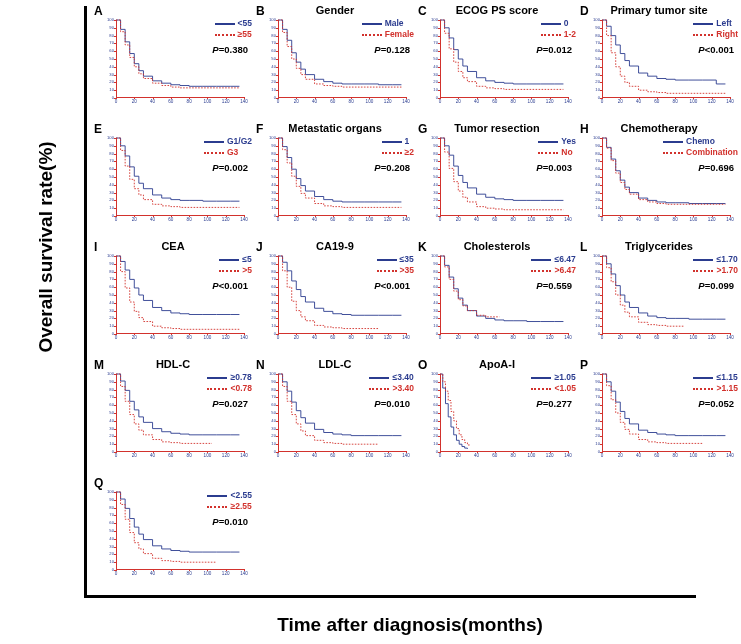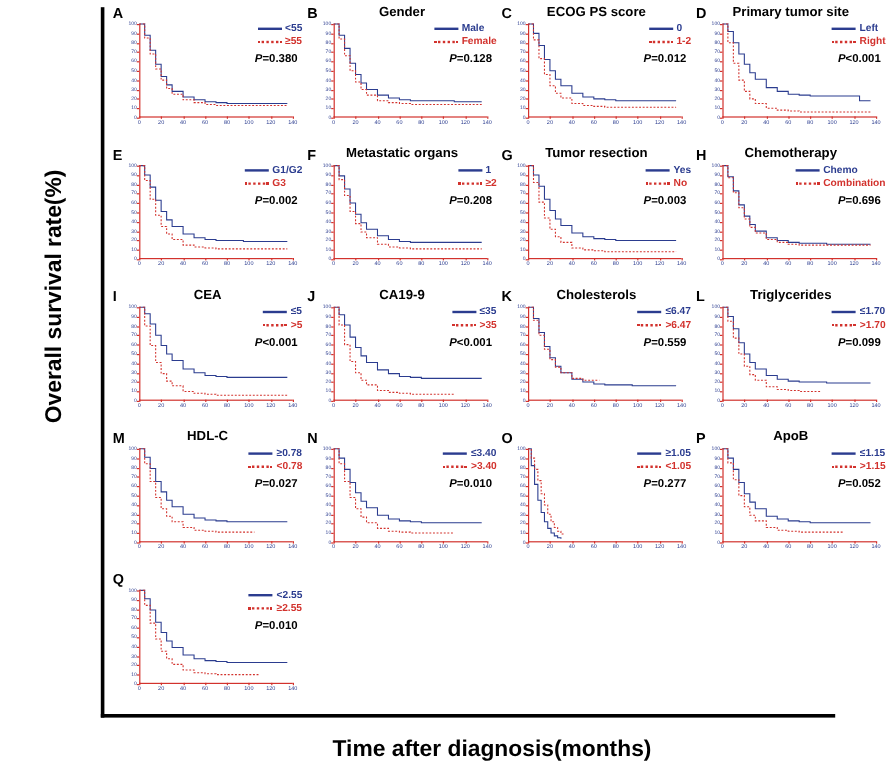--- a/index.html
+++ b/index.html
@@ -856,20 +856,21 @@
             </div>
             <div class="lg-row">
               <span class="lg-line dash"></span>
               <span class="lg-txt red">&lt;0.78</span>
             </div>
           </div>
           <div class="pval">P<span class="nonital">=0.027</span></div>
         </div>
         <div class="cell">
           <div class="panel-letter">N</div>
+          <div class="panel-title">LDL-C</div>
           <div class="plotbox">
             <div class="axis-y"></div>
             <div class="axis-x"></div>
             <div class="ytick" style="top: 76px;">0</div>
             <div class="tickmark-y" style="top: 78px;"></div>
             <div class="ytick" style="top: 68.2px;">10</div>
             <div class="tickmark-y" style="top: 70.2px;"></div>
             <div class="ytick" style="top: 60.4px;">20</div>
             <div class="tickmark-y" style="top: 62.4px;"></div>
             <div class="ytick" style="top: 52.6px;">30</div>
@@ -916,20 +917,21 @@
             </div>
             <div class="lg-row">
               <span class="lg-line dash"></span>
               <span class="lg-txt red">&gt;3.40</span>
             </div>
           </div>
           <div class="pval">P<span class="nonital">=0.010</span></div>
         </div>
         <div class="cell">
           <div class="panel-letter">O</div>
+          <div class="panel-title">ApoA-I</div>
           <div class="plotbox">
             <div class="axis-y"></div>
             <div class="axis-x"></div>
             <div class="ytick" style="top: 76px;">0</div>
             <div class="tickmark-y" style="top: 78px;"></div>
             <div class="ytick" style="top: 68.2px;">10</div>
             <div class="tickmark-y" style="top: 70.2px;"></div>
             <div class="ytick" style="top: 60.4px;">20</div>
             <div class="tickmark-y" style="top: 62.4px;"></div>
             <div class="ytick" style="top: 52.6px;">30</div>
@@ -976,21 +978,20 @@
             </div>
             <div class="lg-row">
               <span class="lg-line dash"></span>
               <span class="lg-txt red">&lt;1.05</span>
             </div>
           </div>
           <div class="pval">P<span class="nonital">=0.277</span></div>
         </div>
         <div class="cell">
           <div class="panel-letter">P</div>
-          <div class="panel-title">ApoB</div>
           <div class="plotbox">
             <div class="axis-y"></div>
             <div class="axis-x"></div>
             <div class="ytick" style="top: 76px;">0</div>
             <div class="tickmark-y" style="top: 78px;"></div>
             <div class="ytick" style="top: 68.2px;">10</div>
             <div class="tickmark-y" style="top: 70.2px;"></div>
             <div class="ytick" style="top: 60.4px;">20</div>
             <div class="tickmark-y" style="top: 62.4px;"></div>
             <div class="ytick" style="top: 52.6px;">30</div>

